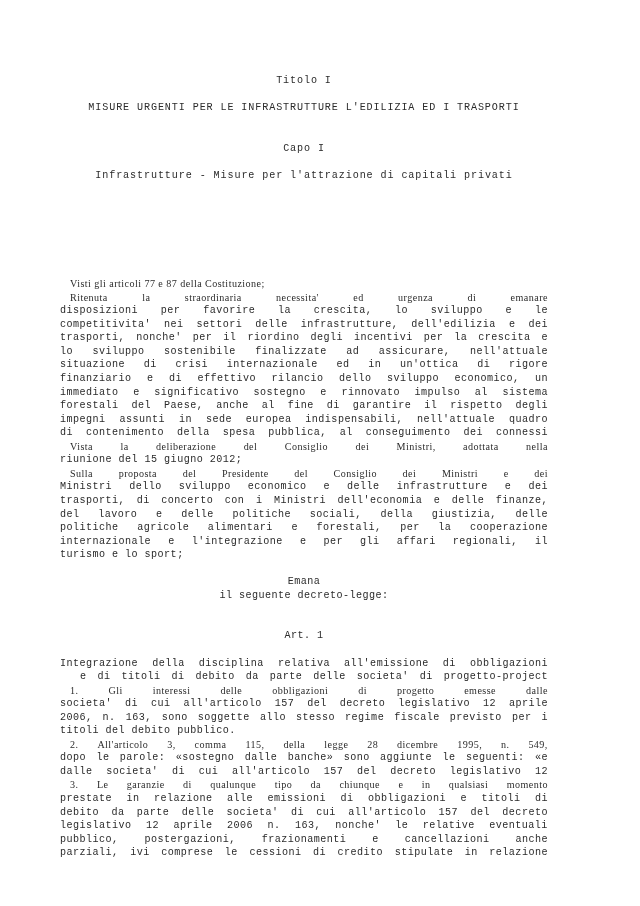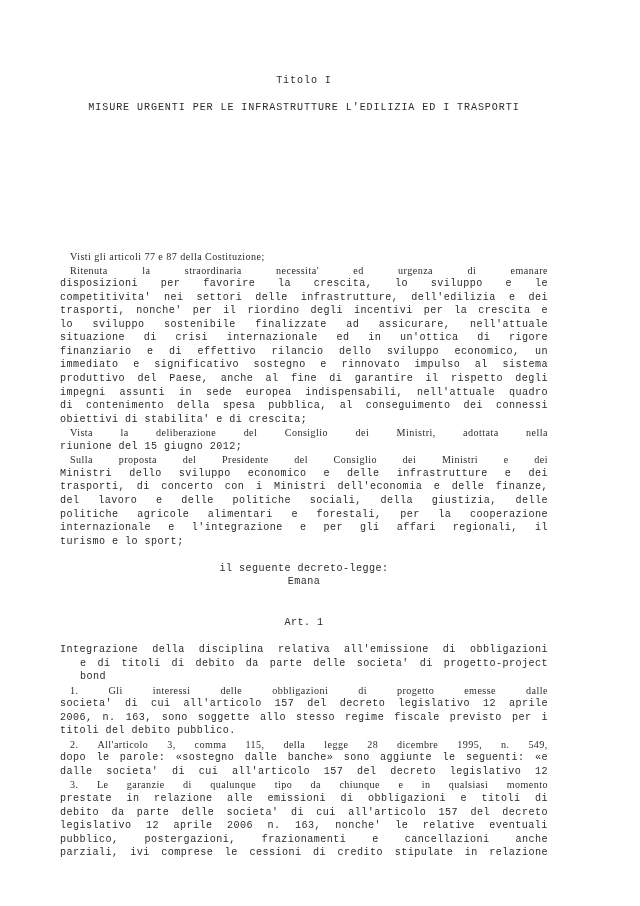--- a/index.html
+++ b/index.html
@@ -76,71 +76,71 @@
 <body>
 
 <div class="page">
   <div class="doc-body">
 
     <div class="line center hdr">Titolo I</div>
     <div class="blank"></div>
     <div class="line center hdr">MISURE URGENTI PER LE INFRASTRUTTURE L'EDILIZIA ED I TRASPORTI</div>
     <div class="blank"></div>
     <div class="blank"></div>
+    <div class="line center hdr">Capo I</div>
     <div class="blank"></div>
+    <div class="line center hdr">Infrastrutture - Misure per l'attrazione di capitali privati</div>
 
     <div class="blank"></div>
     <div class="blank"></div>
     <div class="blank"></div>
     <div class="blank"></div>
     <div class="blank"></div>
     <div class="blank"></div>
 
     <div class="blank"></div>
 
     <div id="preamble-lines">
         <div class="line flush indent1" id="l-visti">Visti gli articoli 77 e 87 della Costituzione;</div>
         <div class="line just indent1" id="l-rit-1"><span class="w">Ritenuta</span><span class="w">la</span><span class="w">straordinaria</span><span class="w">necessita'</span><span class="w">ed</span><span class="w">urgenza</span><span class="w">di</span><span class="w">emanare</span></div>
         <div class="line just" id="l-rit-2"><span class="w">disposizioni</span><span class="w">per</span><span class="w">favorire</span><span class="w">la</span><span class="w">crescita,</span><span class="w">lo</span><span class="w">sviluppo</span><span class="w">e</span><span class="w">le</span></div>
         <div class="line just" id="l-rit-3"><span class="w">competitivita'</span><span class="w">nei</span><span class="w">settori</span><span class="w">delle</span><span class="w">infrastrutture,</span><span class="w">dell'edilizia</span><span class="w">e</span><span class="w">dei</span></div>
         <div class="line just" id="l-rit-4"><span class="w">trasporti,</span><span class="w">nonche'</span><span class="w">per</span><span class="w">il</span><span class="w">riordino</span><span class="w">degli</span><span class="w">incentivi</span><span class="w">per</span><span class="w">la</span><span class="w">crescita</span><span class="w">e</span></div>
         <div class="line just" id="l-rit-5"><span class="w">lo</span><span class="w">sviluppo</span><span class="w">sostenibile</span><span class="w">finalizzate</span><span class="w">ad</span><span class="w">assicurare,</span><span class="w">nell'attuale</span></div>
         <div class="line just" id="l-rit-6"><span class="w">situazione</span><span class="w">di</span><span class="w">crisi</span><span class="w">internazionale</span><span class="w">ed</span><span class="w">in</span><span class="w">un'ottica</span><span class="w">di</span><span class="w">rigore</span></div>
         <div class="line just" id="l-rit-7"><span class="w">finanziario</span><span class="w">e</span><span class="w">di</span><span class="w">effettivo</span><span class="w">rilancio</span><span class="w">dello</span><span class="w">sviluppo</span><span class="w">economico,</span><span class="w">un</span></div>
         <div class="line just" id="l-rit-8"><span class="w">immediato</span><span class="w">e</span><span class="w">significativo</span><span class="w">sostegno</span><span class="w">e</span><span class="w">rinnovato</span><span class="w">impulso</span><span class="w">al</span><span class="w">sistema</span></div>
-        <div class="line just" id="l-rit-9"><span class="w">produttivo</span><span class="w">del</span><span class="w">Paese,</span><span class="w">anche</span><span class="w">al</span><span class="w">fine</span><span class="w">di</span><span class="w">garantire</span><span class="w">il</span><span class="w">rispetto</span><span class="w">degli</span></div>
+        <div class="line just" id="l-rit-9"><span class="w">forestali</span><span class="w">del</span><span class="w">Paese,</span><span class="w">anche</span><span class="w">al</span><span class="w">fine</span><span class="w">di</span><span class="w">garantire</span><span class="w">il</span><span class="w">rispetto</span><span class="w">degli</span></div>
         <div class="line just" id="l-rit-10"><span class="w">impegni</span><span class="w">assunti</span><span class="w">in</span><span class="w">sede</span><span class="w">europea</span><span class="w">indispensabili,</span><span class="w">nell'attuale</span><span class="w">quadro</span></div>
         <div class="line just" id="l-rit-11"><span class="w">di</span><span class="w">contenimento</span><span class="w">della</span><span class="w">spesa</span><span class="w">pubblica,</span><span class="w">al</span><span class="w">conseguimento</span><span class="w">dei</span><span class="w">connessi</span></div>
-        <div class="line flush" id="l-rit-12">obiettivi di stabilita' e di crescita;</div>
         <div class="line just indent1" id="l-vista-1"><span class="w">Vista</span><span class="w">la</span><span class="w">deliberazione</span><span class="w">del</span><span class="w">Consiglio</span><span class="w">dei</span><span class="w">Ministri,</span><span class="w">adottata</span><span class="w">nella</span></div>
         <div class="line flush" id="l-vista-2">riunione del 15 giugno 2012;</div>
         <div class="line just indent1" id="l-sulla-1"><span class="w">Sulla</span><span class="w">proposta</span><span class="w">del</span><span class="w">Presidente</span><span class="w">del</span><span class="w">Consiglio</span><span class="w">dei</span><span class="w">Ministri</span><span class="w">e</span><span class="w">dei</span></div>
         <div class="line just" id="l-sulla-2"><span class="w">Ministri</span><span class="w">dello</span><span class="w">sviluppo</span><span class="w">economico</span><span class="w">e</span><span class="w">delle</span><span class="w">infrastrutture</span><span class="w">e</span><span class="w">dei</span></div>
         <div class="line just" id="l-sulla-3"><span class="w">trasporti,</span><span class="w">di</span><span class="w">concerto</span><span class="w">con</span><span class="w">i</span><span class="w">Ministri</span><span class="w">dell'economia</span><span class="w">e</span><span class="w">delle</span><span class="w">finanze,</span></div>
         <div class="line just" id="l-sulla-4"><span class="w">del</span><span class="w">lavoro</span><span class="w">e</span><span class="w">delle</span><span class="w">politiche</span><span class="w">sociali,</span><span class="w">della</span><span class="w">giustizia,</span><span class="w">delle</span></div>
         <div class="line just" id="l-sulla-5"><span class="w">politiche</span><span class="w">agricole</span><span class="w">alimentari</span><span class="w">e</span><span class="w">forestali,</span><span class="w">per</span><span class="w">la</span><span class="w">cooperazione</span></div>
         <div class="line just" id="l-sulla-6"><span class="w">internazionale</span><span class="w">e</span><span class="w">l'integrazione</span><span class="w">e</span><span class="w">per</span><span class="w">gli</span><span class="w">affari</span><span class="w">regionali,</span><span class="w">il</span></div>
         <div class="line flush" id="l-sulla-7">turismo e lo sport;</div>
       </div>
 
     <div class="blank"></div>
 
+    <div class="line center">Emana</div>
     <div class="line center">il seguente decreto-legge:</div>
-    <div class="line center">Emana</div>
 
     <div class="blank"></div>
     <div class="blank"></div>
 
     <div class="line center">Art. 1</div>
     <div class="blank"></div>
 
     <div id="art1-lines">
         <div class="line just" id="a1-rub-1"><span class="w">Integrazione</span><span class="w">della</span><span class="w">disciplina</span><span class="w">relativa</span><span class="w">all'emissione</span><span class="w">di</span><span class="w">obbligazioni</span></div>
         <div class="line just indent2" id="a1-rub-2"><span class="w">e</span><span class="w">di</span><span class="w">titoli</span><span class="w">di</span><span class="w">debito</span><span class="w">da</span><span class="w">parte</span><span class="w">delle</span><span class="w">societa'</span><span class="w">di</span><span class="w">progetto-project</span></div>
-        <div class="line flush indent2" id="a1-rub-3">bond</div>
         <div class="line just indent1" id="a1-c1-1"><span class="w">1.</span><span class="w">Gli</span><span class="w">interessi</span><span class="w">delle</span><span class="w">obbligazioni</span><span class="w">di</span><span class="w">progetto</span><span class="w">emesse</span><span class="w">dalle</span></div>
         <div class="line just" id="a1-c1-2"><span class="w">societa'</span><span class="w">di</span><span class="w">cui</span><span class="w">all'articolo</span><span class="w">157</span><span class="w">del</span><span class="w">decreto</span><span class="w">legislativo</span><span class="w">12</span><span class="w">aprile</span></div>
         <div class="line just" id="a1-c1-3"><span class="w">2006,</span><span class="w">n.</span><span class="w">163,</span><span class="w">sono</span><span class="w">soggette</span><span class="w">allo</span><span class="w">stesso</span><span class="w">regime</span><span class="w">fiscale</span><span class="w">previsto</span><span class="w">per</span><span class="w">i</span></div>
         <div class="line flush" id="a1-c1-4">titoli del debito pubblico.</div>
         <div class="line just indent1" id="a1-c2-1"><span class="w">2.</span><span class="w">All'articolo</span><span class="w">3,</span><span class="w">comma</span><span class="w">115,</span><span class="w">della</span><span class="w">legge</span><span class="w">28</span><span class="w">dicembre</span><span class="w">1995,</span><span class="w">n.</span><span class="w">549,</span></div>
         <div class="line just" id="a1-c2-2"><span class="w">dopo</span><span class="w">le</span><span class="w">parole:</span><span class="w">«sostegno</span><span class="w">dalle</span><span class="w">banche»</span><span class="w">sono</span><span class="w">aggiunte</span><span class="w">le</span><span class="w">seguenti:</span><span class="w">«e</span></div>
         <div class="line just" id="a1-c2-3"><span class="w">dalle</span><span class="w">societa'</span><span class="w">di</span><span class="w">cui</span><span class="w">all'articolo</span><span class="w">157</span><span class="w">del</span><span class="w">decreto</span><span class="w">legislativo</span><span class="w">12</span></div>
         <div class="line just indent1" id="a1-c3-1"><span class="w">3.</span><span class="w">Le</span><span class="w">garanzie</span><span class="w">di</span><span class="w">qualunque</span><span class="w">tipo</span><span class="w">da</span><span class="w">chiunque</span><span class="w">e</span><span class="w">in</span><span class="w">qualsiasi</span><span class="w">momento</span></div>
         <div class="line just" id="a1-c3-2"><span class="w">prestate</span><span class="w">in</span><span class="w">relazione</span><span class="w">alle</span><span class="w">emissioni</span><span class="w">di</span><span class="w">obbligazioni</span><span class="w">e</span><span class="w">titoli</span><span class="w">di</span></div>
         <div class="line just" id="a1-c3-3"><span class="w">debito</span><span class="w">da</span><span class="w">parte</span><span class="w">delle</span><span class="w">societa'</span><span class="w">di</span><span class="w">cui</span><span class="w">all'articolo</span><span class="w">157</span><span class="w">del</span><span class="w">decreto</span></div>

